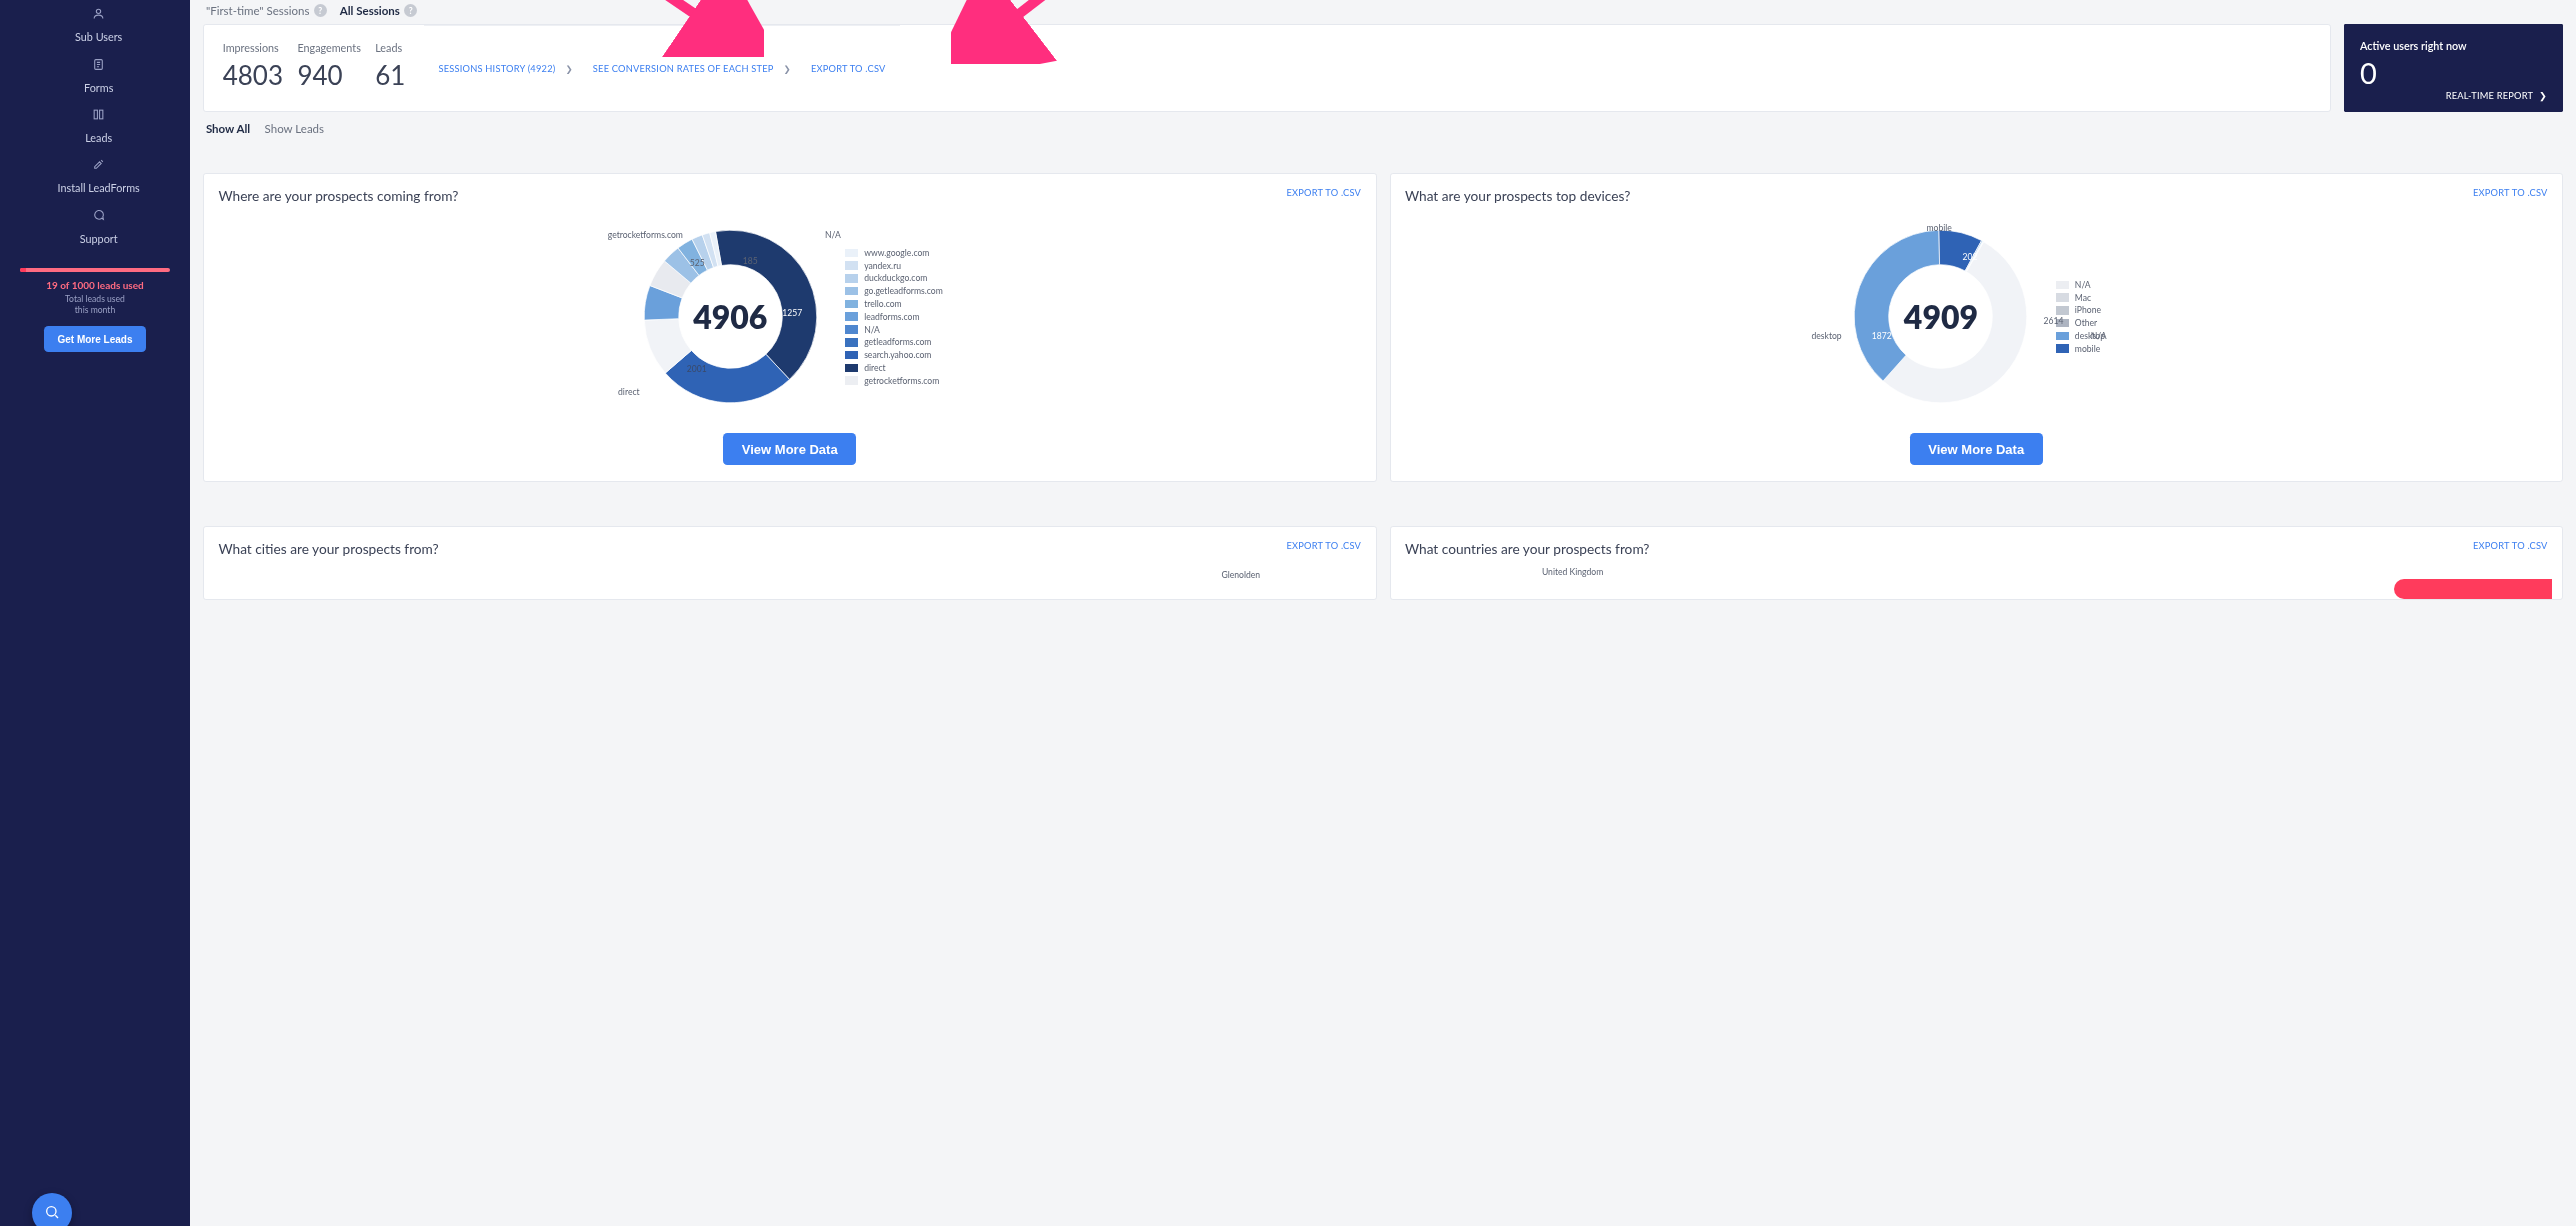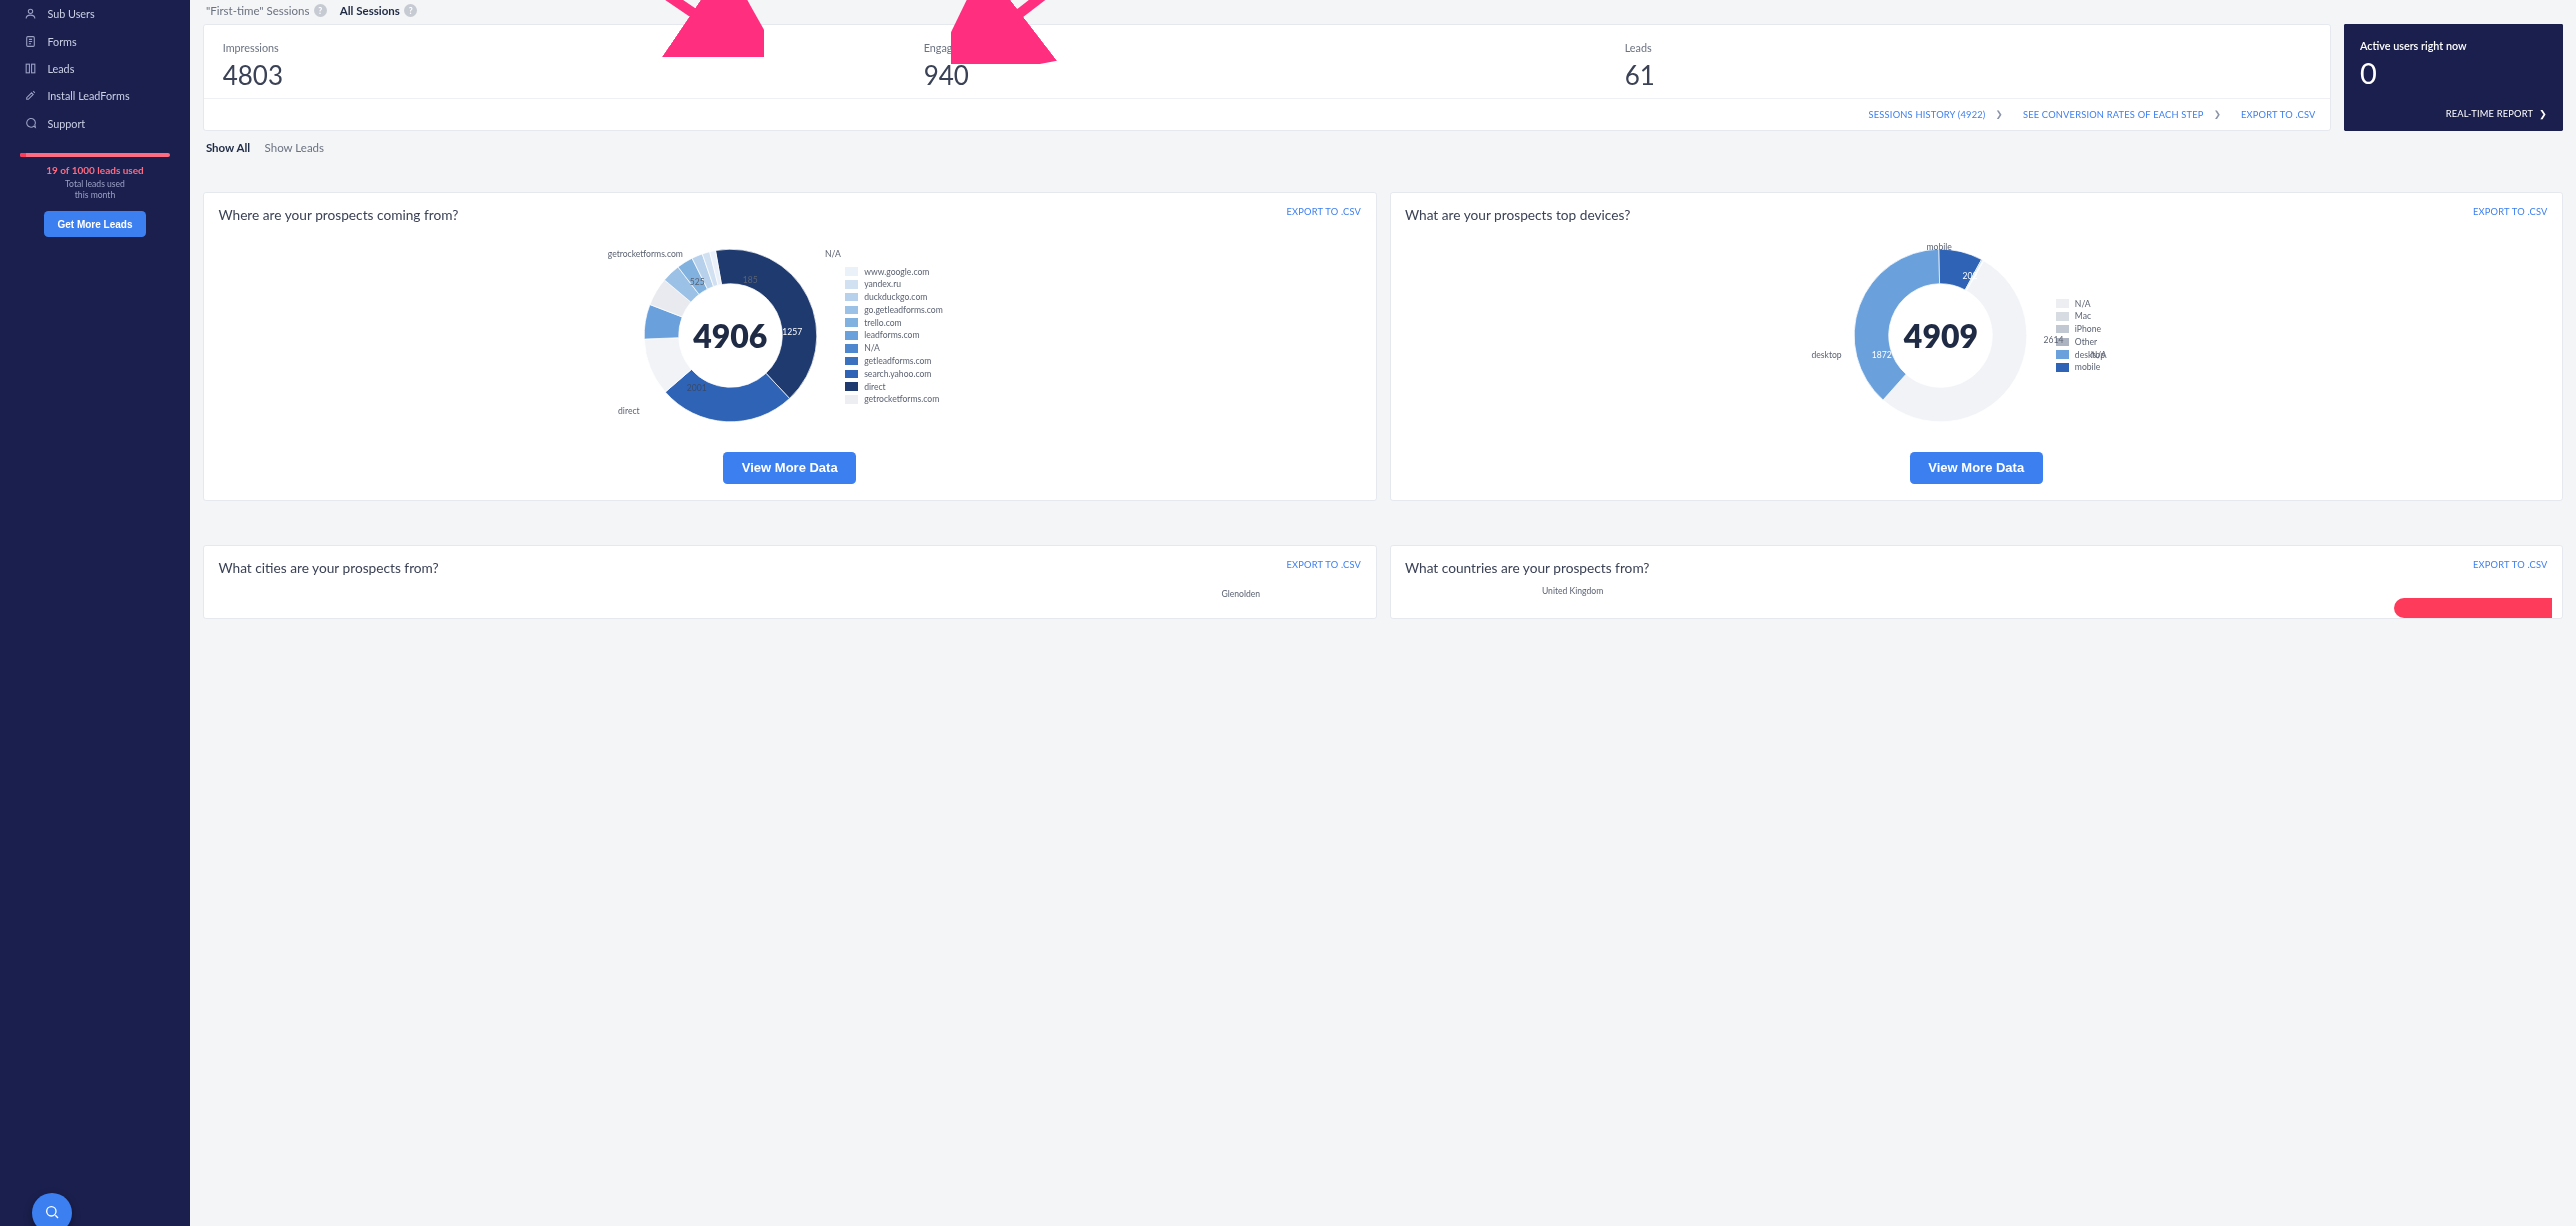--- a/index.html
+++ b/index.html
@@ -22,20 +22,21 @@
     position: relative;
   }
   .nav { list-style: none; padding: 0 0 8.6px 0; }
   .nav-item {
     display: flex; align-items: center;
     gap: 10px;
     padding: 7.2px 17px 7.2px 24.4px;
     font-size: 10.8px;
     color: #cbd0e6;
     cursor: pointer;
+    flex-direction: column;
   }
   .nav-item .ico { width: 13px; height: 13px; display: inline-flex; align-items:center; justify-content:center; color:#9aa0c4; }
   .nav-item .ico svg { width: 13px; height: 13px; }
   .usage-block { padding: 7.2px 20px 0 20px; text-align:center; }
   .bar { height: 4.3px; width: 100%; border-radius: 2.2px; background: #ff6b81; margin-bottom: 7.2px; position:relative; overflow:hidden;}
   .bar .fill { position:absolute; left:0; top:0; bottom:0; background:#ff3b5c; }
   .usage-title { color:#ff6b81; font-weight:700; font-size:10px; margin-bottom:2.9px;}
   .usage-sub { color:#9aa0c4; font-size:8.6px; line-height:1.3; }
   .sidebar-btn {
     display:inline-block;
@@ -56,21 +57,21 @@
   .tab { display:flex; align-items:center; gap:4.3px; cursor:pointer;}
   .tab.active { color:#1f2a44; font-weight:700;}
   .q-badge { width:13px; height:13px; border-radius:50%; background:#c6cad2; color:#fff; font-size:8.6px; font-weight:700; display:inline-flex; align-items:center; justify-content:center;}
   .arrow-annotation {
     position:absolute; pointer-events:none;
   }
 
   .top-row { display:flex; gap:13px; align-items:stretch;}
   .kpi-card {
     background:#fff; border:0.7px solid #e5e8ee; border-radius:2.9px;
-    flex:1; display:flex; flex-direction:column;
+    flex:1; display:flex; 
   }
   .kpi-grid { display:flex; padding:16px 18.7px 7.2px 18.7px; gap:14.4px;}
   .kpi { flex:1; }
   .kpi-label { font-size:10.8px; color:#6b7280; margin-bottom:4.3px;}
   .kpi-value { font-size:26px; color:#3b4256; font-weight:400;}
   .kpi-links {
     border-top:0.7px solid #eef0f4;
     display:flex; justify-content:flex-end; gap:20px;
     padding:10px 14.4px; font-size:9.3px; letter-spacing:0.2px;
   }

